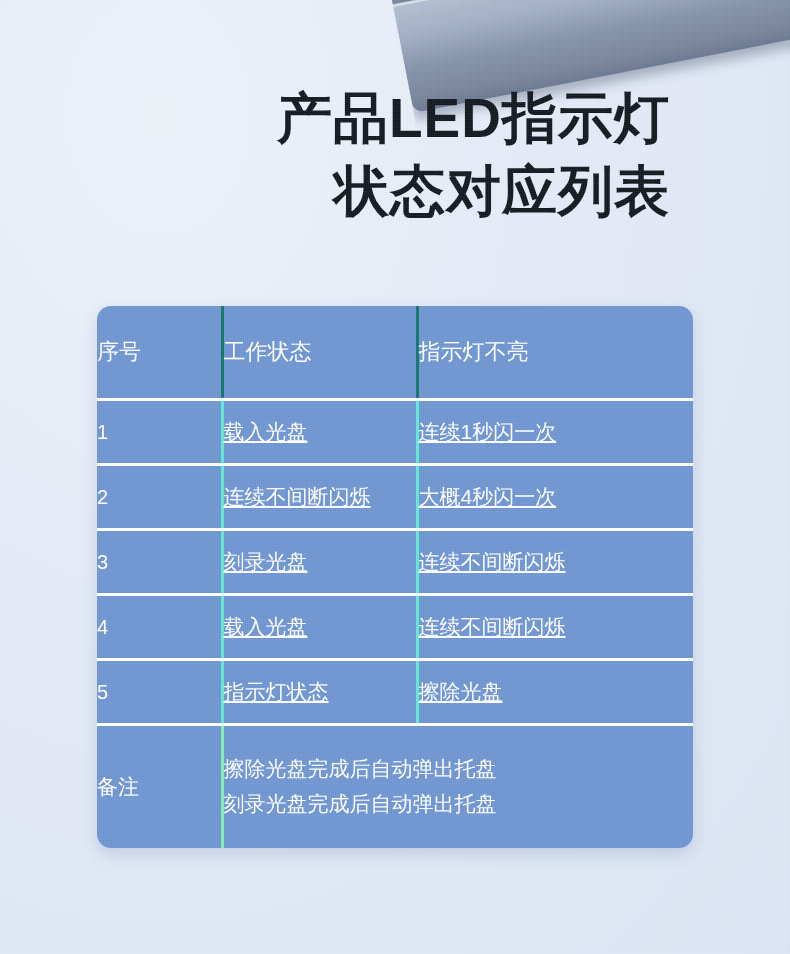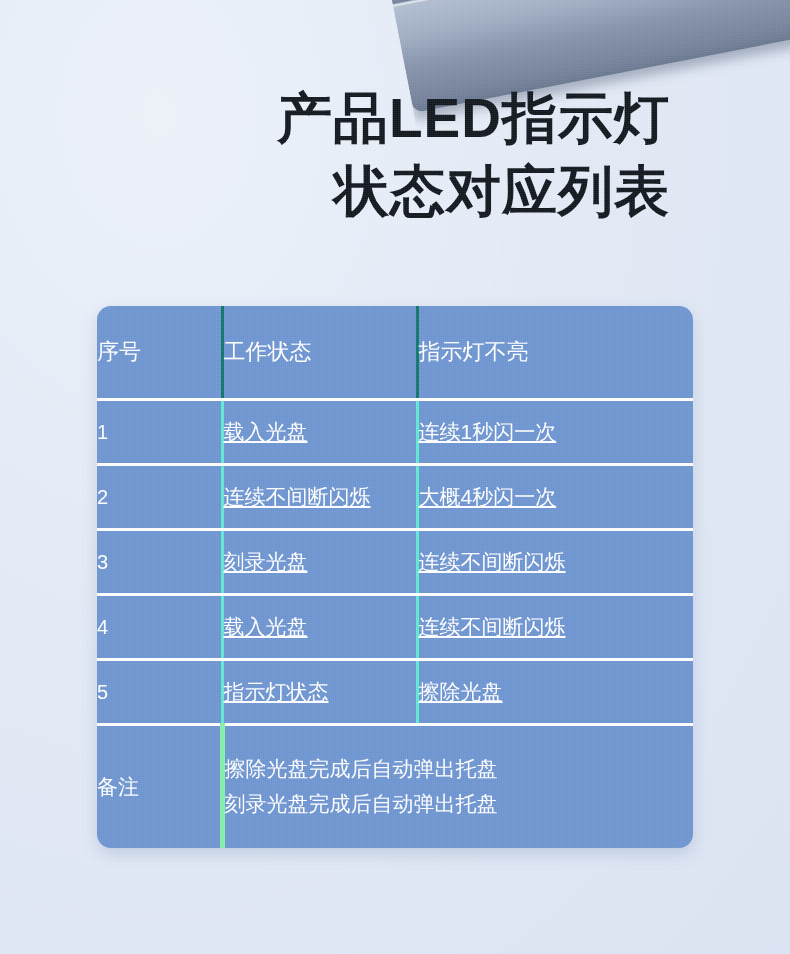--- a/index.html
+++ b/index.html
@@ -152,21 +152,21 @@
   tr.row-sep td {
     border-bottom-width: 6px;
   }
 
   tr.note td {
     height: 122px;
     font-size: 21px;
     line-height: 1.65;
     border-bottom: none;
   }
-  tr.note td + td { border-left: 5px solid #86efac; }
+  tr.note td + td { border-left: 3px solid #86efac; }
   .note-lines span { display: block; }
 </style>
 </head>
 <body>
 
 <div class="page">
 
   <div class="device-corner">
     <div class="device-body"></div>
     <div class="device-top"></div>

